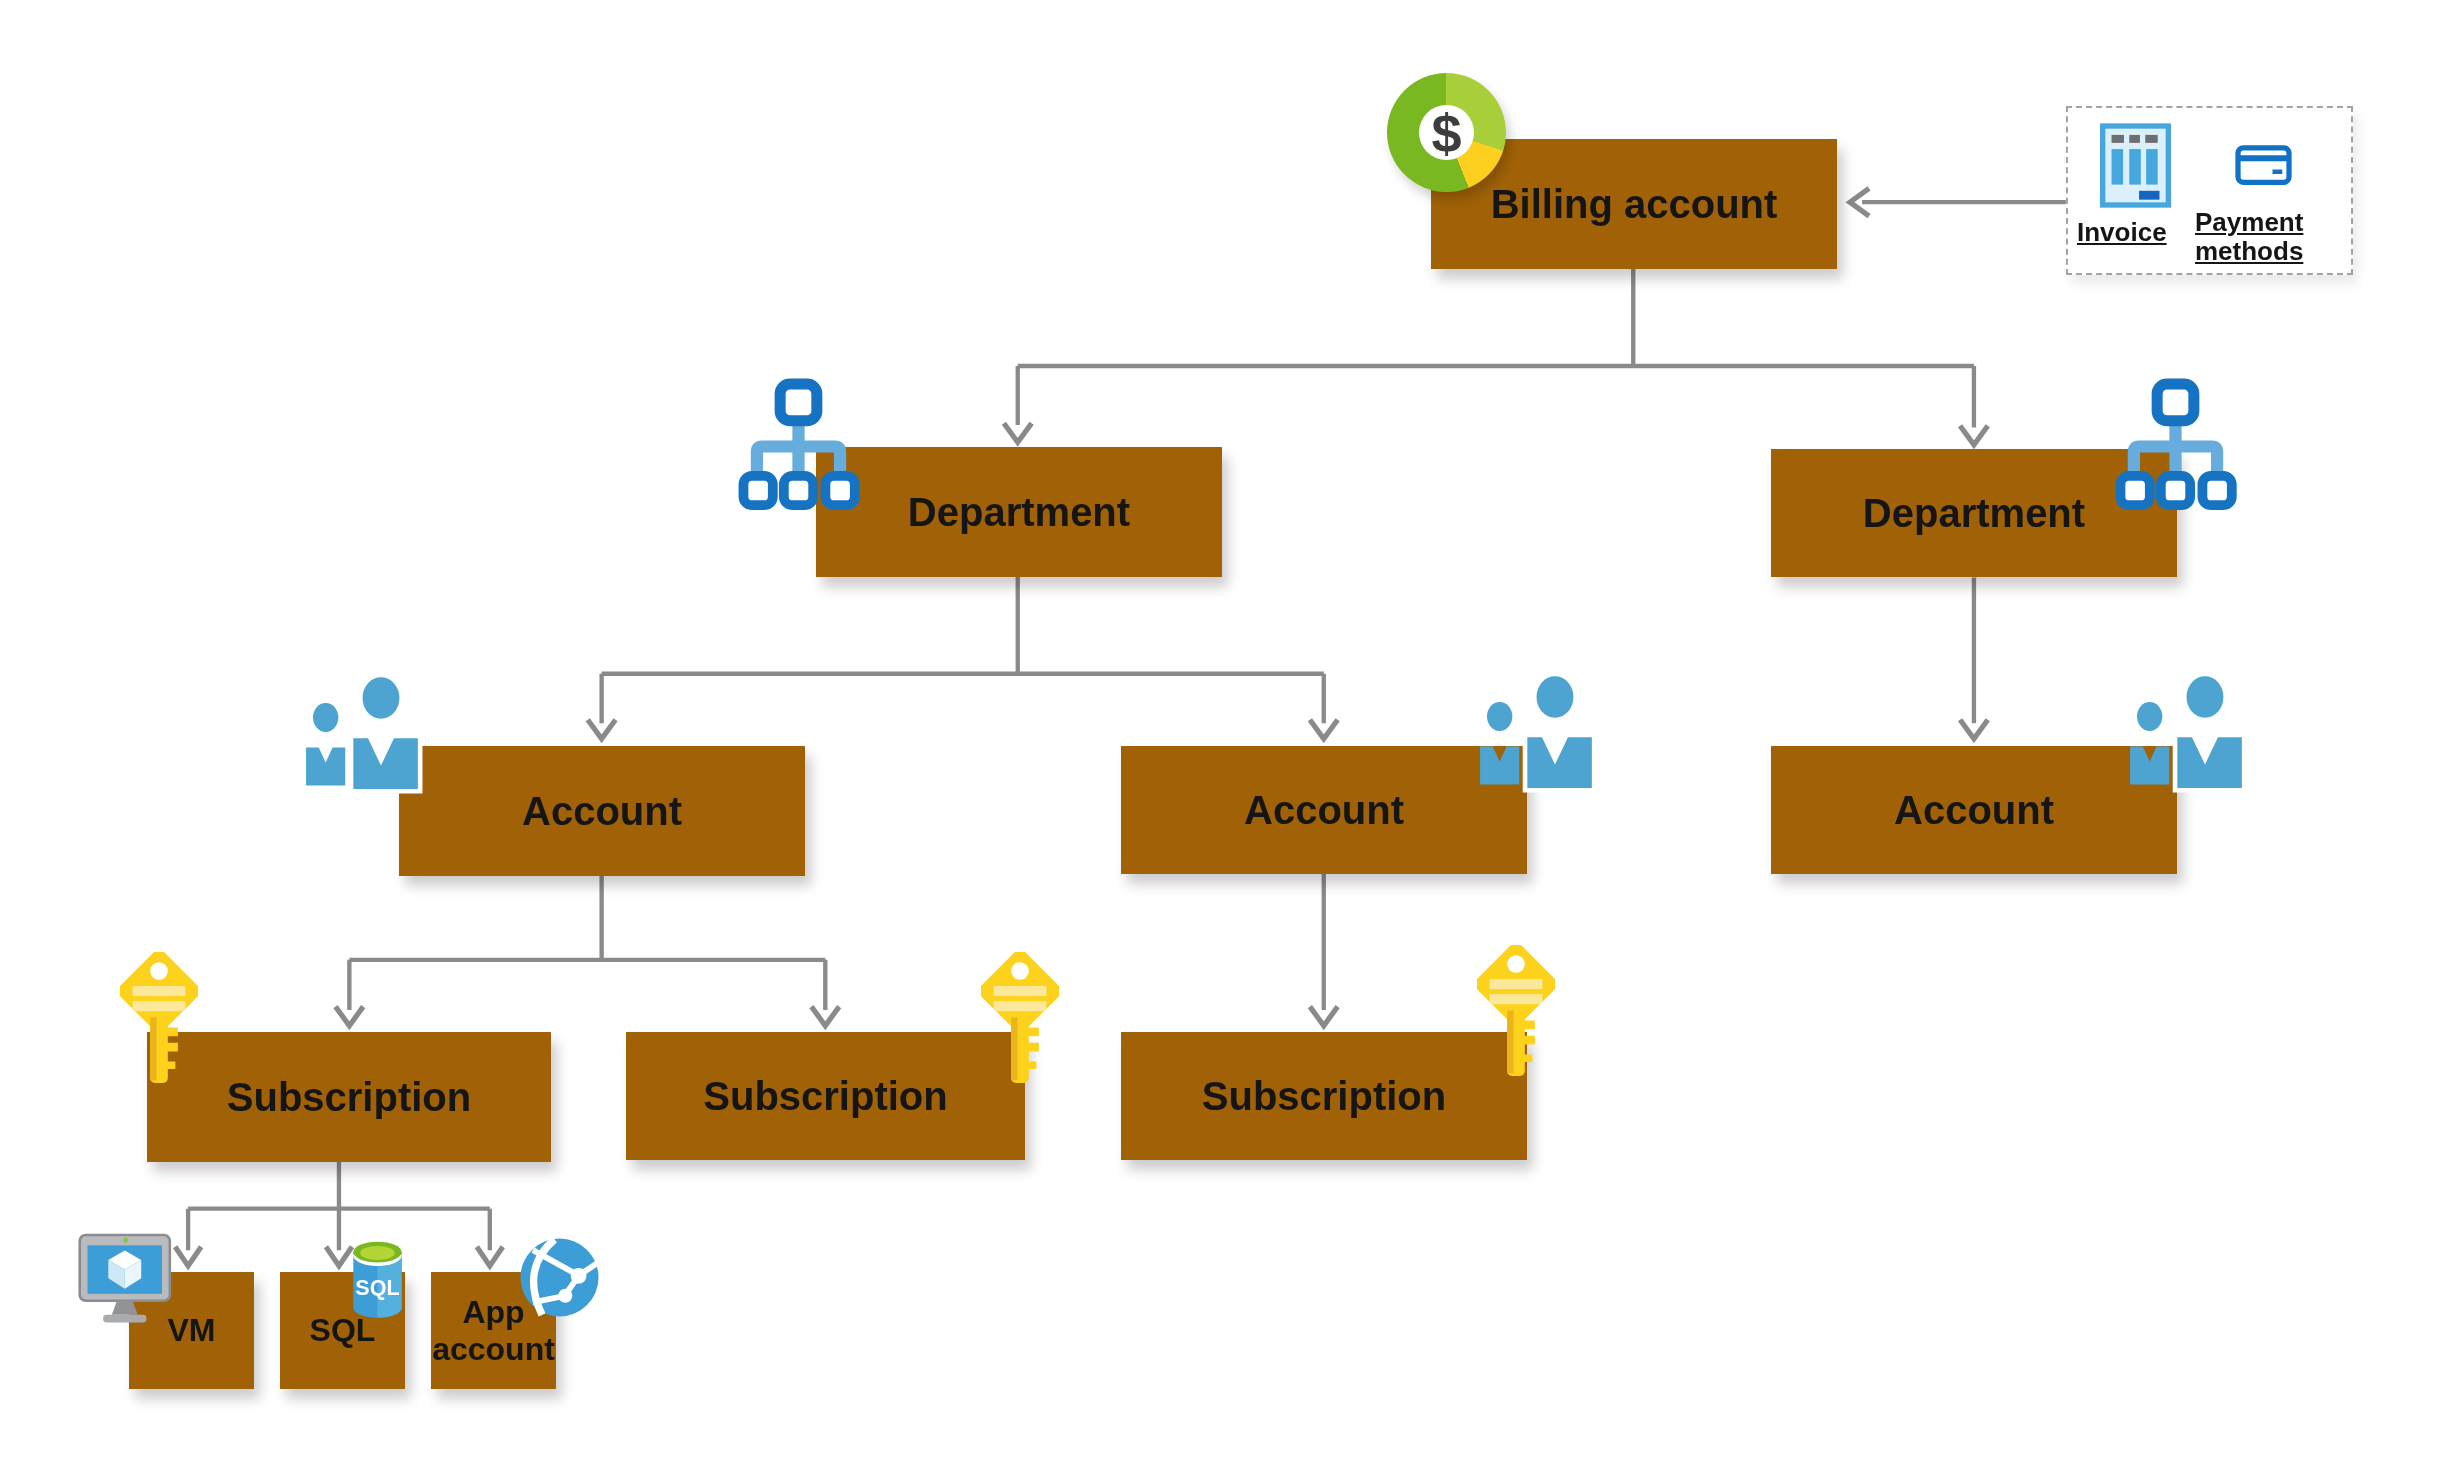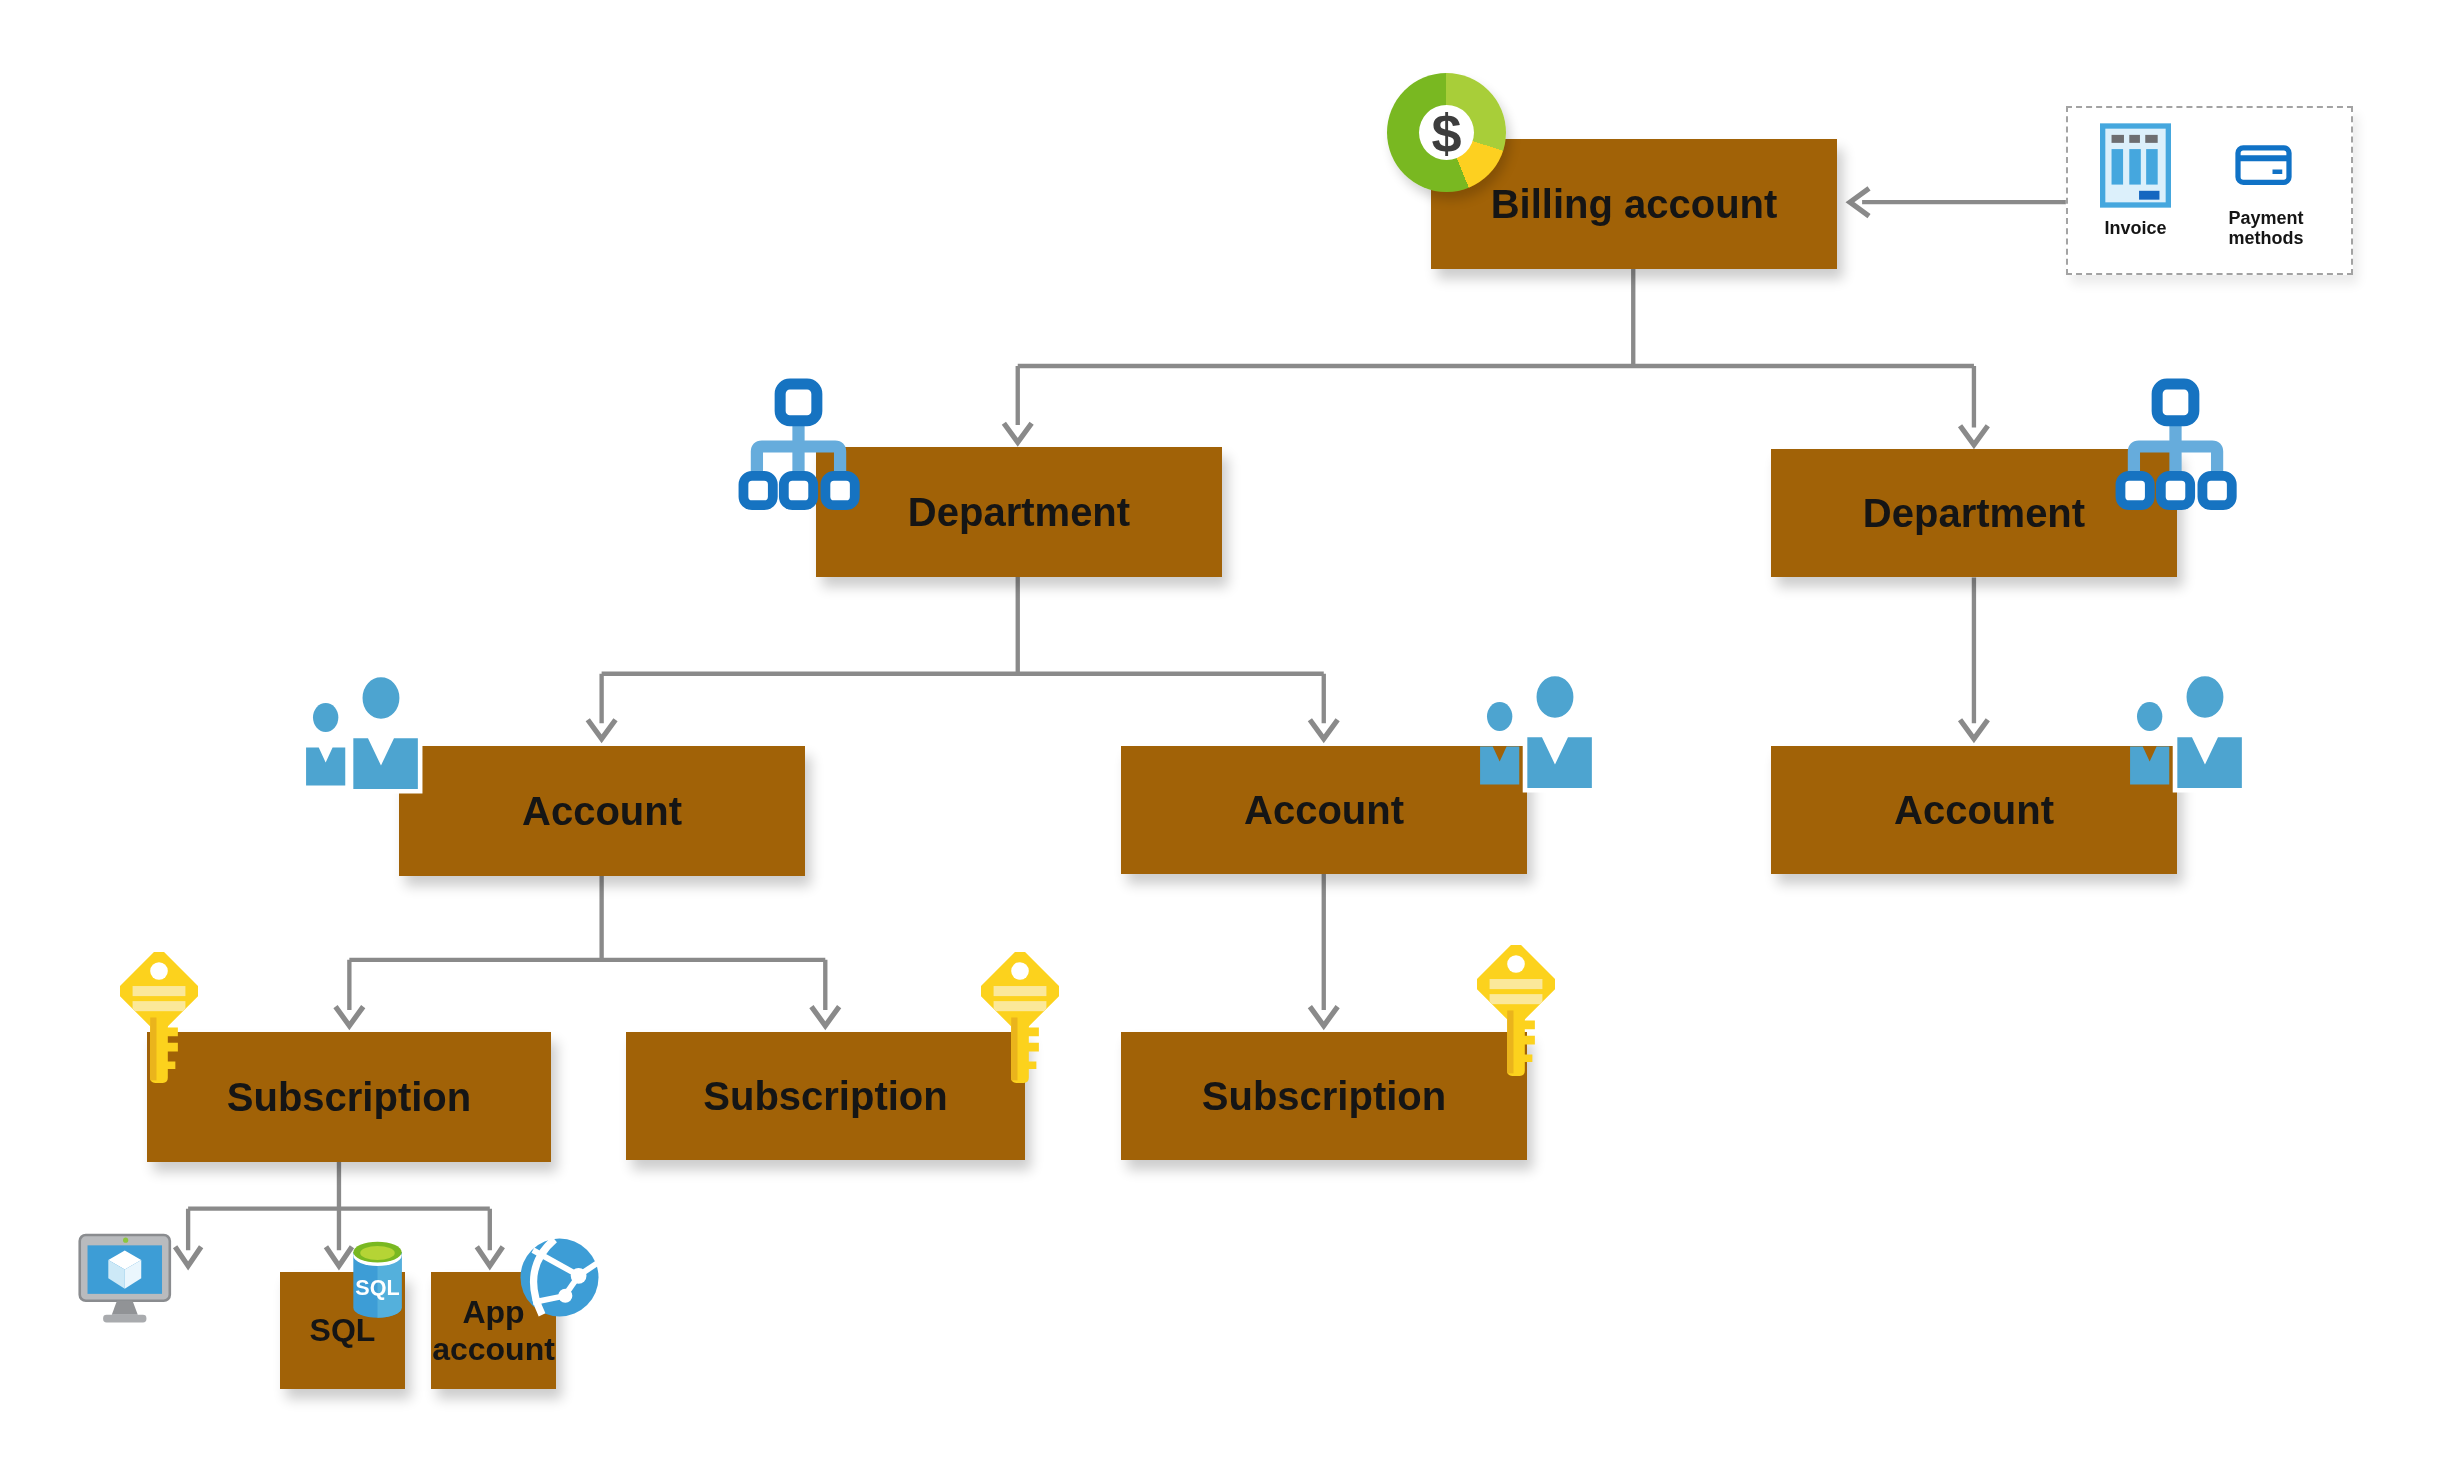--- a/index.html
+++ b/index.html
@@ -9,21 +9,21 @@
   svg.connectors{position:absolute;left:0;top:0;z-index:1;}
   .node{position:absolute;z-index:2;background:#a16207;display:flex;
         align-items:center;justify-content:center;text-align:center;
         color:#151515;font-weight:700;font-size:40px;
         box-shadow:6px 9.5px 12px rgba(0,0,0,0.20);}
   .node.small{font-size:32px;line-height:1.15;padding:0 3.5px;}
   .icon{position:absolute;z-index:3;}
   .legend-box{position:absolute;z-index:2;background:#ffffff;
         border:2.6px dashed #a3a3a3;box-shadow:5.2px 8.7px 10.4px rgba(0,0,0,0.08);}
   .legend-label{position:absolute;z-index:3;color:#151515;font-weight:700;
-        font-size:18px;line-height:1.12;text-align:center;}
+        font-size:26px;line-height:1.12;text-decoration:underline;}
   .donut{position:absolute;z-index:3;border-radius:50%;
         background:conic-gradient(from 0deg,#a8ce39 0deg 108deg,#fdd020 108deg 158deg,#79b821 158deg 360deg);
         display:flex;align-items:center;justify-content:center;
         box-shadow:4.3px 7.8px 10.4px rgba(0,0,0,0.18);}
   .donut .hole{width:55px;height:55px;border-radius:50%;background:#ffffff;
         display:flex;align-items:center;justify-content:center;
         font-weight:700;font-size:54px;color:#3d3d3d;}
 </style>
 </head>
 <body>
@@ -92,20 +92,23 @@
   </div>
 
   <div class="node" style="left:626px;top:1032px;width:399px;height:128px">
     <span>Subscription</span>
   </div>
 
   <div class="node" style="left:1121px;top:1032px;width:406px;height:128px">
     <span>Subscription</span>
   </div>
 
+  <div class="node small" style="left:129px;top:1272px;width:118px;height:117px">
+    <span>VM</span>
+  </div>
 
   <div class="node small" style="left:280px;top:1272px;width:118px;height:117px">
     <span>SQL</span>
   </div>
 
   <div class="node small" style="left:431px;top:1272px;width:118px;height:117px">
     <span>App account</span>
   </div>
 
   <div class="legend-box" style="left:2066px;top:106px;width:283px;height:165px"></div>

